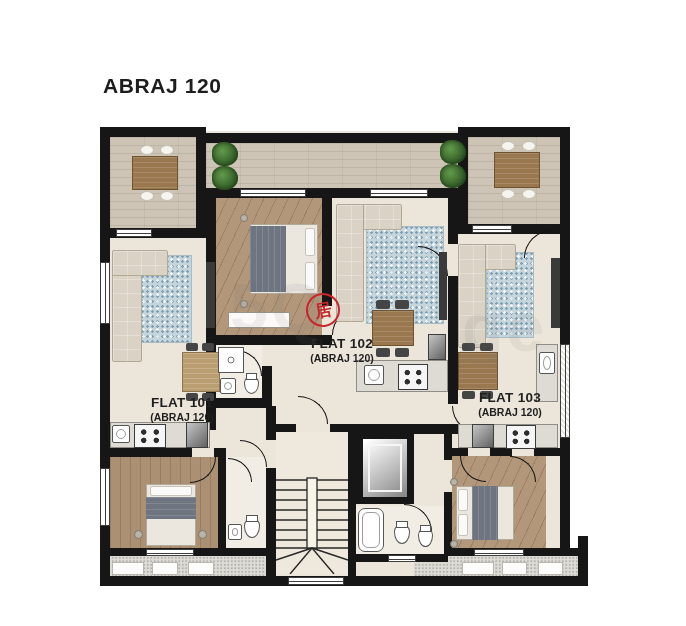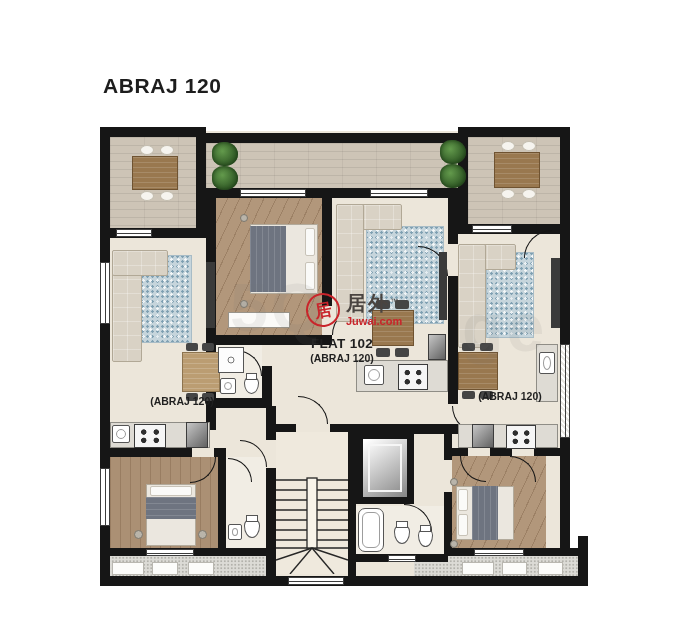--- a/index.html
+++ b/index.html
@@ -284,34 +284,30 @@
 </svg>
 
 <span class="a planter" style="left:112px;top:562px;width:32px;height:13px"></span>
 <span class="a planter" style="left:152px;top:562px;width:26px;height:13px"></span>
 <span class="a planter" style="left:188px;top:562px;width:26px;height:13px"></span>
 <span class="a planter" style="left:462px;top:562px;width:32px;height:13px"></span>
 <span class="a planter" style="left:502px;top:562px;width:25px;height:13px"></span>
 <span class="a planter" style="left:538px;top:562px;width:25px;height:13px"></span>
 
 <div class="flat-label" style="left:127px;top:395px">
+  <span class="n">FLAT 101</span>
   <span class="s">(ABRAJ 120)</span>
 </div>
 <div class="flat-label" style="left:287px;top:336px">
   <span class="n">FLAT 102</span>
   <span class="s">(ABRAJ 120)</span>
 </div>
 <div class="flat-label" style="left:455px;top:390px">
+  <span class="n">FLAT 103</span>
   <span class="s">(ABRAJ 120)</span>
 </div>
 
 <div class="ghost" style="left:230px;top:268px">5Q</div>
 <div class="ghost" style="left:462px;top:288px">ge</div>
 
 <div class="wm">
   <div class="seal">居</div>
-  <div class="col">
-    <div>
-      <span class="brand">居外</span><span class="tm">™</span>
-    </div>
-    <span class="dom">Juwai.com</span>
-  </div>
 </div>
 
 </body></html>

